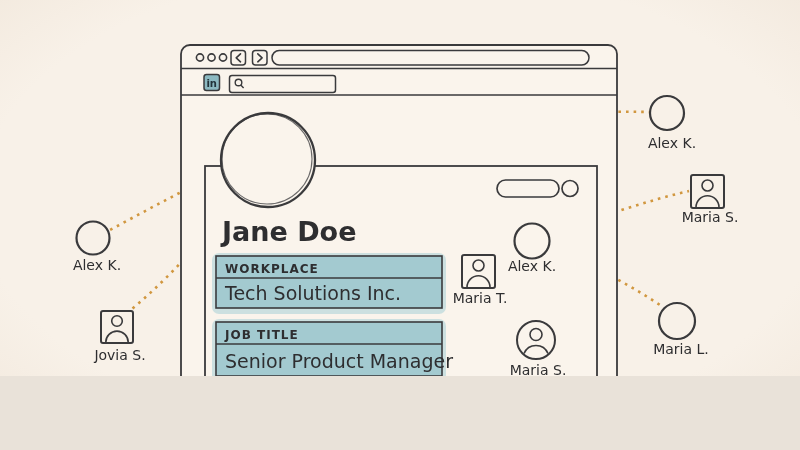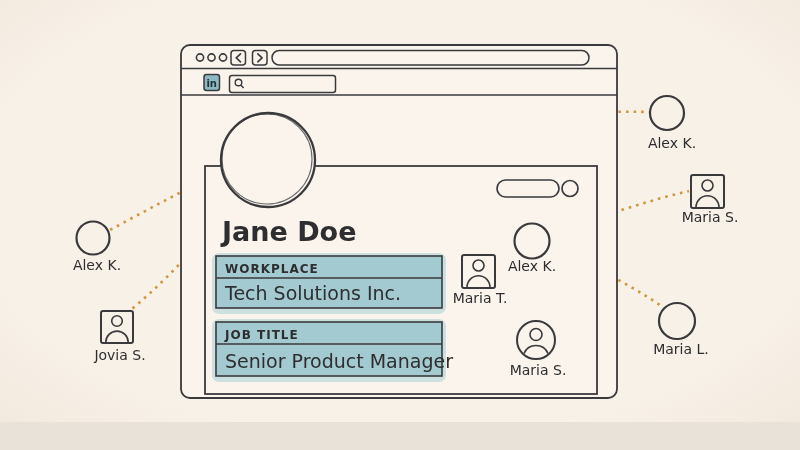--- a/index.html
+++ b/index.html
@@ -1,17 +1,17 @@
 <!DOCTYPE html>
 <html><head>
 <meta charset="utf-8">
 <style>
   html,body{margin:0;padding:0;background:#e9e2d9;}
   .stage{
-    position:relative;width:800px;height:422px;overflow:hidden;
+    position:relative;width:800px;height:376px;overflow:hidden;
     background:#f7efe6;
     font-family:"DejaVu Sans","Liberation Sans",sans-serif;
   }
   svg{display:block}
   text{fill:#2e2e30;}
   .name-big{font-size:27px;font-weight:600;}
   .field-label{font-size:12px;font-weight:600;letter-spacing:1px;}
   .field-value{font-size:19px;font-weight:500;}
   .node-label{font-size:14px;}
   .logo-text{font-size:10px;font-weight:bold;fill:#22333a;}

